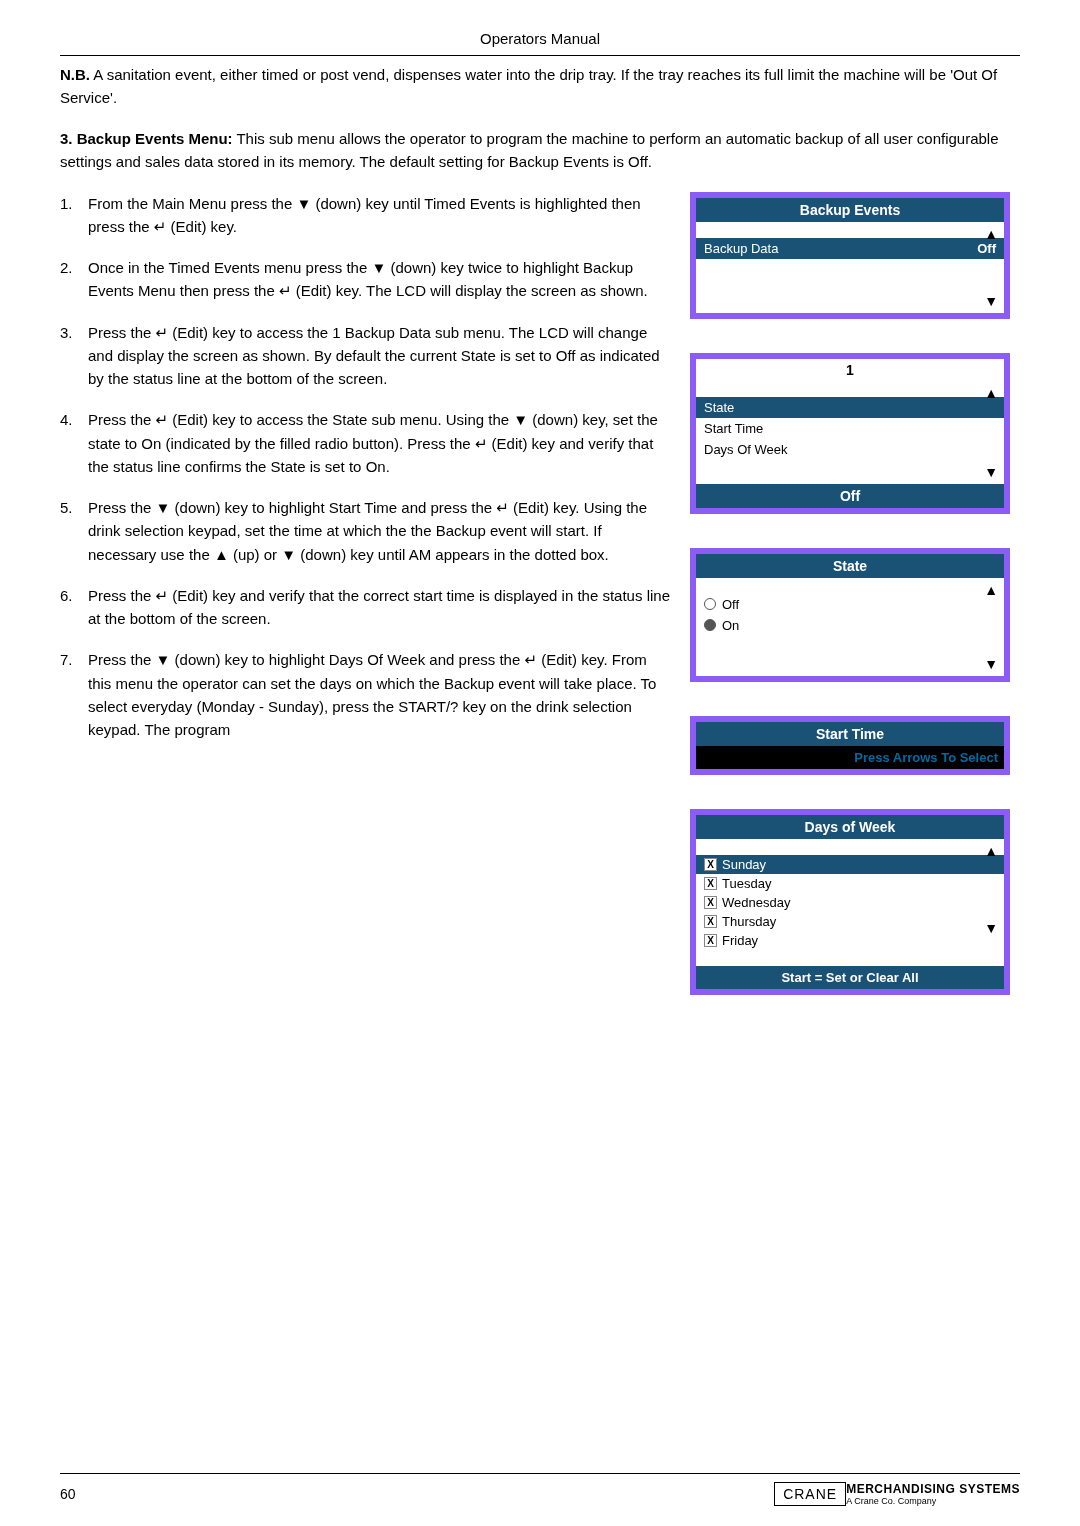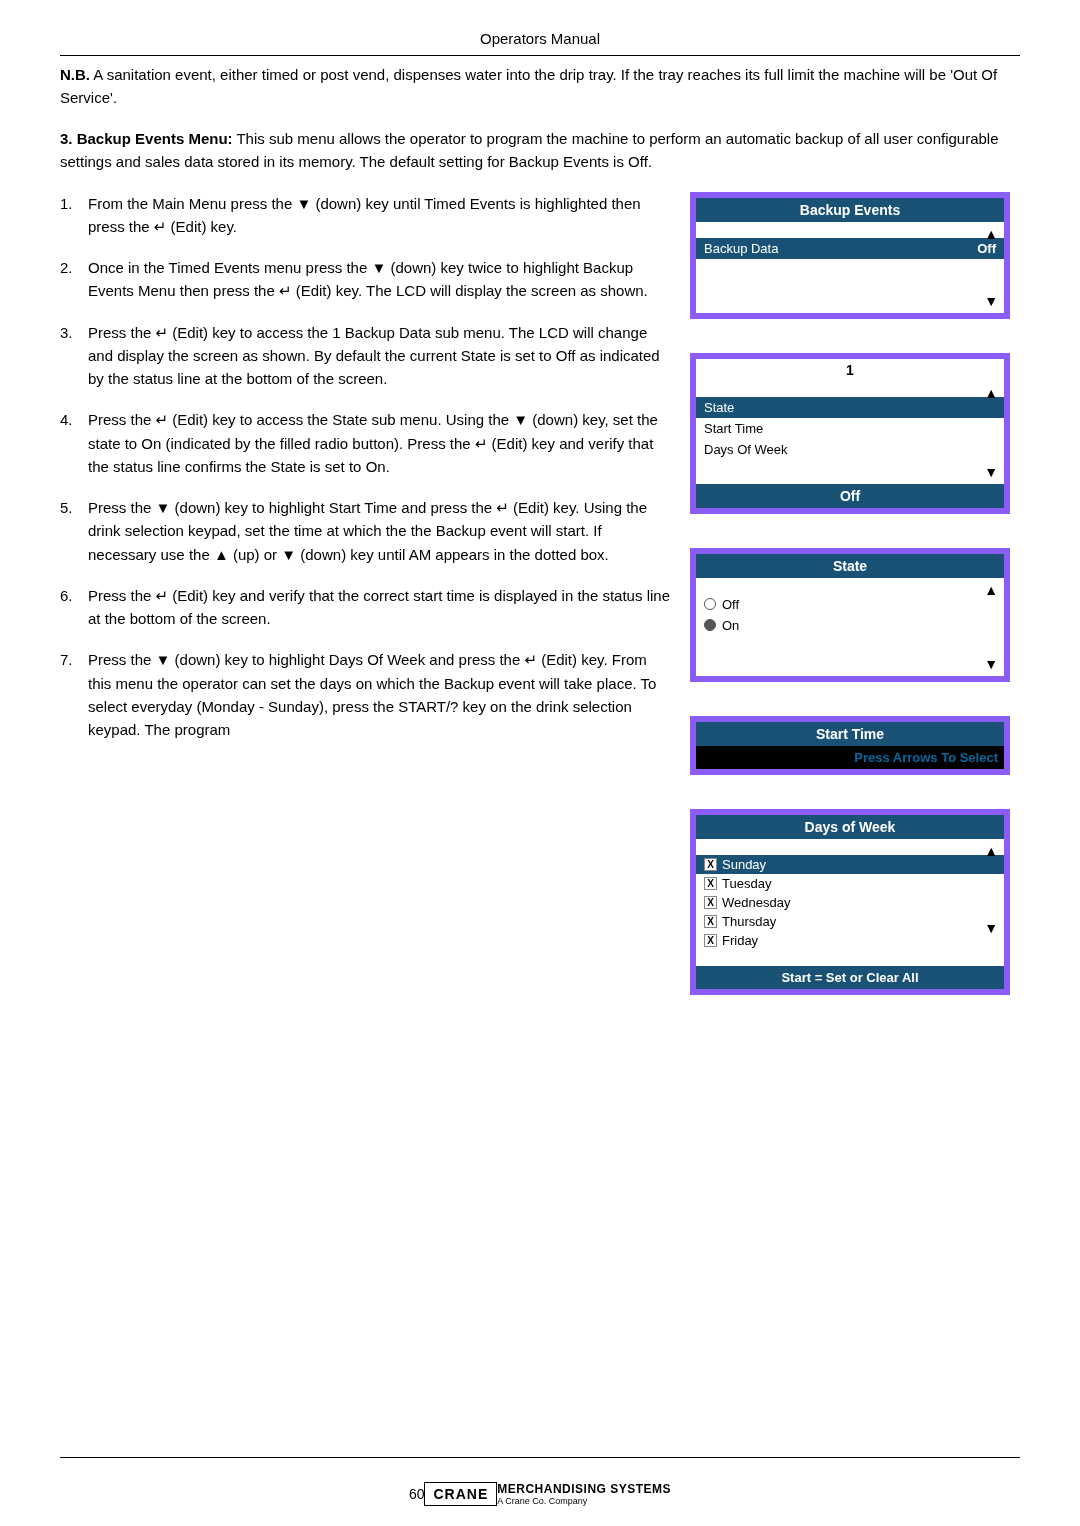--- a/index.html
+++ b/index.html
@@ -279,40 +279,40 @@
     }
 
     
     .footer {
       position: absolute;
       bottom: 20px;
       left: 60px;
       right: 60px;
       display: flex;
       align-items: center;
-      justify-content: center;
+      justify-content: space-between;
       border-top: 1px solid #000;
-      padding-top: 24px;
+      padding-top: 8px;
     }
 
     .footer-page {
       font-size: 14px;
     }
 
     .footer-logo {
       display: flex;
       align-items: center;
       gap: 0;
     }
 
     .footer-crane-box {
       border: 1.5px solid #000;
       padding: 3px 8px;
       font-size: 14px;
-      font-weight: bold;
+      font-weight: normal;
       letter-spacing: 1px;
     }
 
     .footer-text {
       font-size: 12px;
       font-weight: bold;
       letter-spacing: 0.5px;
       margin-left: 0;
     }
 

